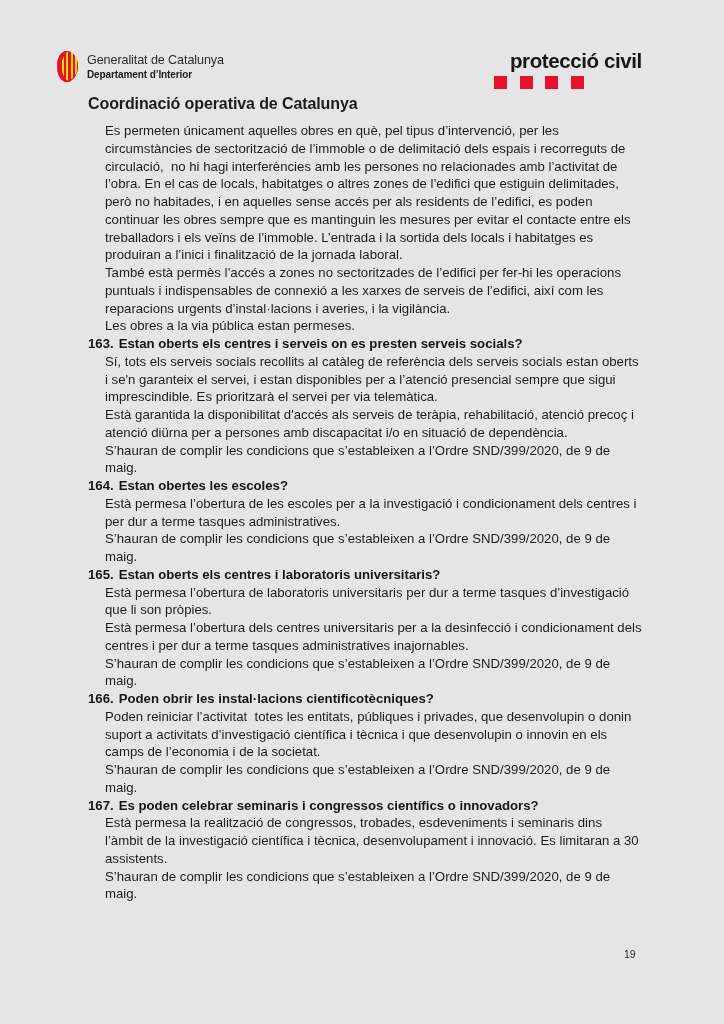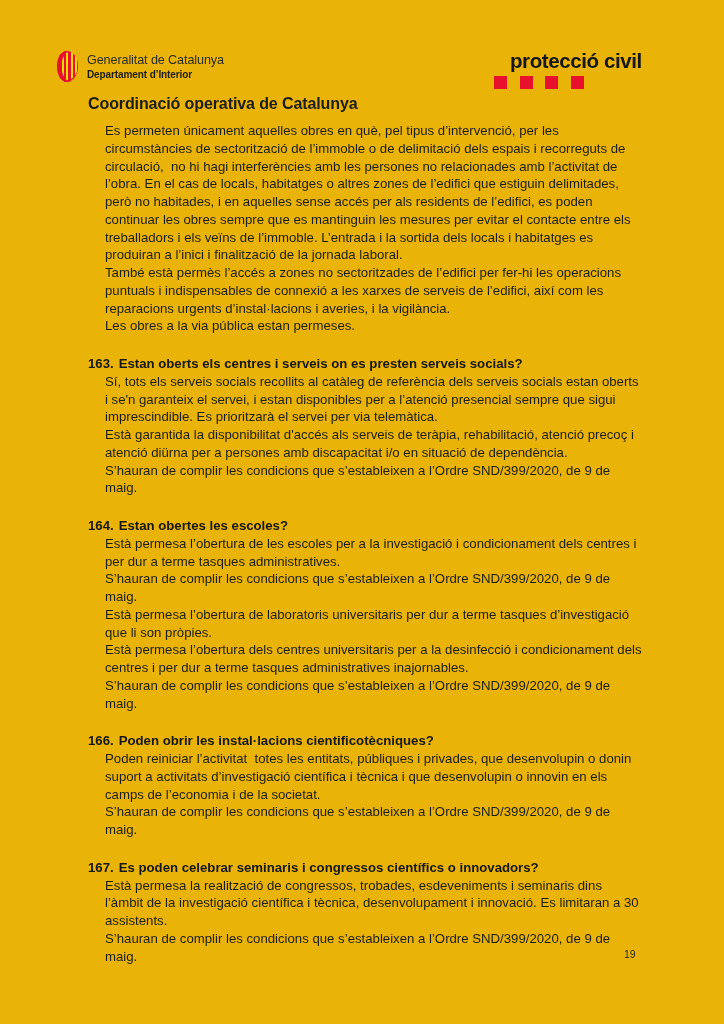--- a/index.html
+++ b/index.html
@@ -7,21 +7,21 @@
     --yellow: #ffdd00;
     --text: #1d1d1b;
   }
   * { margin: 0; padding: 0; box-sizing: border-box; }
   html, body { background: #888; }
   .page {
     position: relative;
     width: 724px;
     height: 1024px;
     margin: 0 auto;
-    background: #eab308;
+    background: #e5e5e5;
     font-family: "Liberation Sans", sans-serif;
     color: var(--text, #1d1d1b);
     overflow: hidden;
   }
 
   
   .gc-logo {
     position: absolute;
     left: 57px;
     top: 50px;
@@ -104,21 +104,20 @@
   .para {
     padding-left: 17px;
     white-space: pre-wrap;
     color: var(--text, #1d1d1b);
   }
   .q-head {
     font-size: 13.2px;
     line-height: 17.75px;
     font-weight: bold;
     color: #161616;
-    margin-top: 20px;
   }
   .q-num { margin-right: 5px; }
 
   
   .pagenum {
     position: absolute;
     left: 624px;
     top: 948px;
     font-size: 10.5px;
     color: #2a2a2a;
@@ -162,20 +161,21 @@
       <p class="para">S’hauran de complir les condicions que s’estableixen a l’Ordre SND/399/2020, de 9 de maig.</p>
     </section>
 
     <section>
       <h2 class="q-head"><span class="q-num">164.</span><span>Estan obertes les escoles?</span></h2>
       <p class="para">Està permesa l’obertura de les escoles per a la investigació i condicionament dels centres i per dur a terme tasques administratives.</p>
       <p class="para">S’hauran de complir les condicions que s’estableixen a l’Ordre SND/399/2020, de 9 de maig.</p>
     </section>
 
     <section>
+      <h2 class="q-head"><span class="q-num">165.</span><span>Estan oberts els centres i laboratoris universitaris?</span></h2>
       <p class="para">Està permesa l’obertura de laboratoris universitaris per dur a terme tasques d’investigació que li son pròpies.</p>
       <p class="para">Està permesa l’obertura dels centres universitaris per a la desinfecció i condicionament dels centres i per dur a terme tasques administratives inajornables.</p>
       <p class="para">S’hauran de complir les condicions que s’estableixen a l’Ordre SND/399/2020, de 9 de maig.</p>
     </section>
 
     <section>
       <h2 class="q-head"><span class="q-num">166.</span><span>Poden obrir les instal·lacions cientificotècniques?</span></h2>
       <p class="para">Poden reiniciar l’activitat  totes les entitats, públiques i privades, que desenvolupin o donin suport a activitats d’investigació científica i tècnica i que desenvolupin o innovin en els camps de l’economia i de la societat.</p>
       <p class="para">S’hauran de complir les condicions que s’estableixen a l’Ordre SND/399/2020, de 9 de maig.</p>
     </section>

